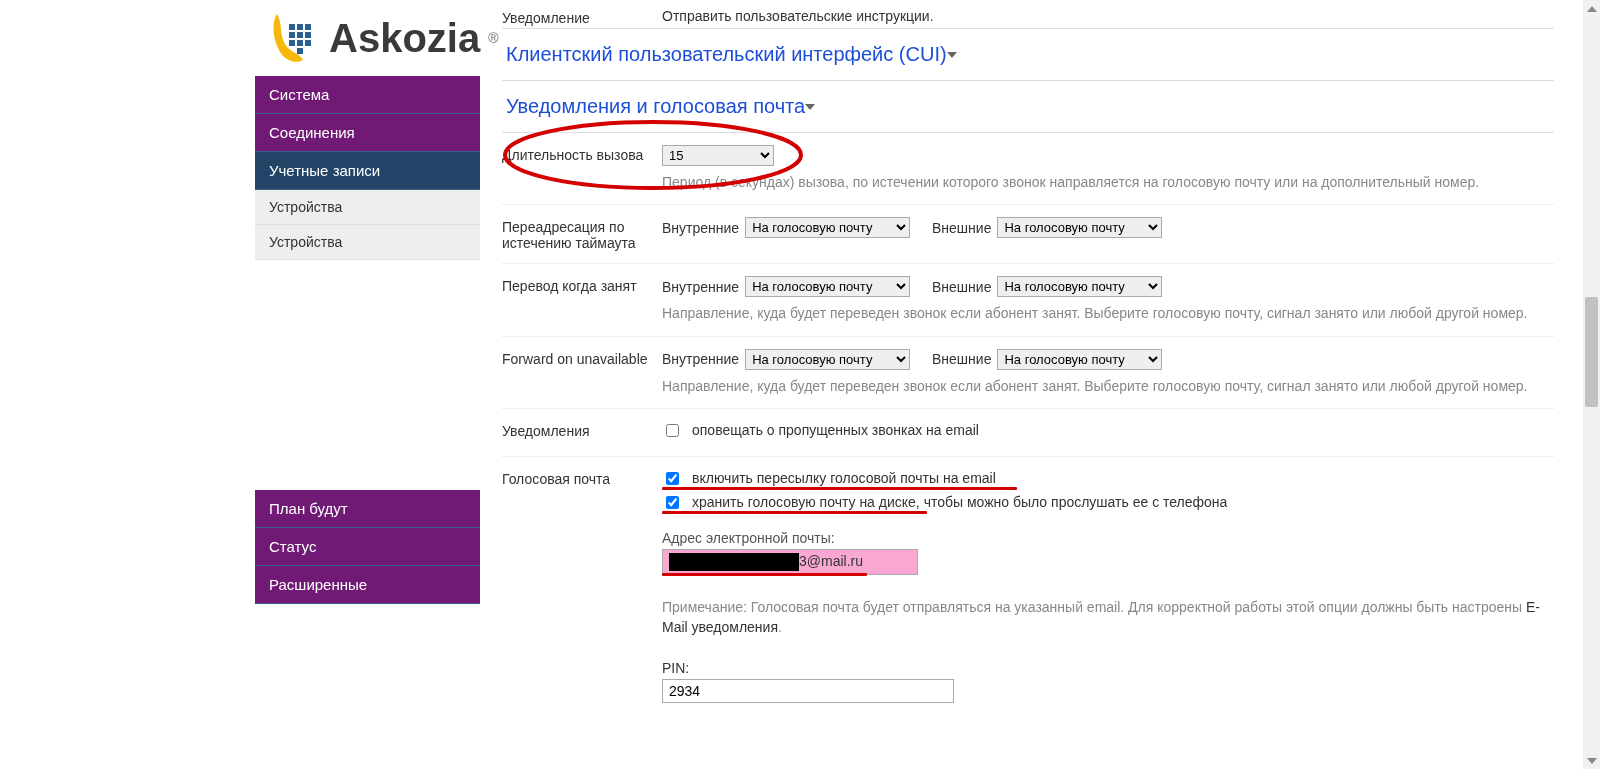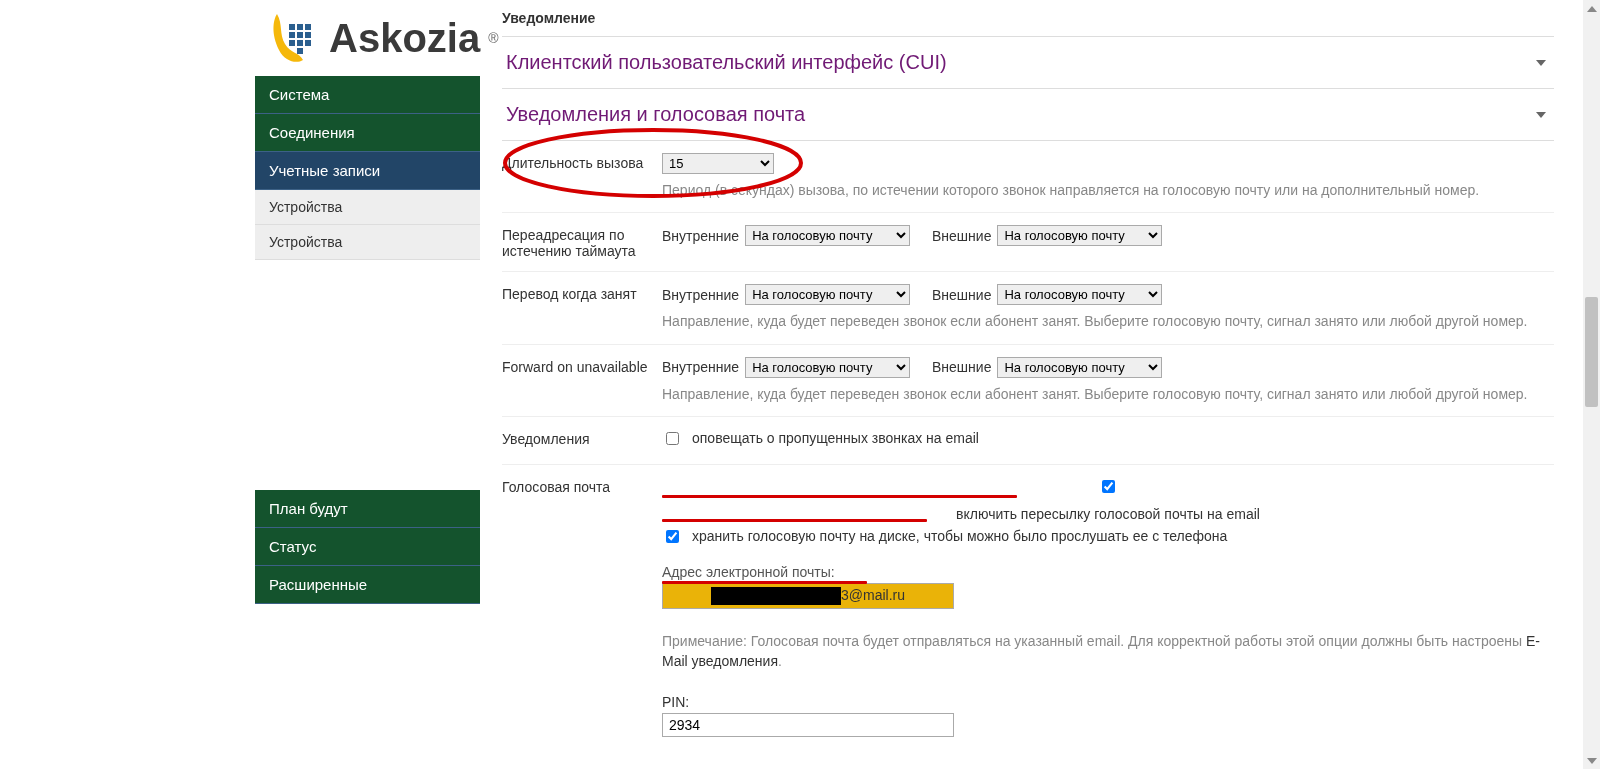--- a/index.html
+++ b/index.html
@@ -34,21 +34,21 @@
   }
   .logo-reg {
     font-size: 14px;
     color: #666;
     vertical-align: super;
   }
   .nav-group {}
   .nav-item {
     padding: 10px 14px;
     color: #fff;
-    background: #14532d;
+    background: #701a75;
     border-bottom: 1px solid #3c6186;
     cursor: pointer;
     font-size: 15px;
   }
   .nav-item.primary { background: #224567; }
   .nav-sub {
     padding: 9px 14px;
     color: #333;
     background: #eee;
     border-bottom: 1px solid #ddd;
@@ -57,38 +57,37 @@
   }
   .nav-spacer { height: 230px; }
   .content {
     flex: 1;
     padding-left: 22px;
     padding-right: 6px;
     position: relative;
   }
   .top-row {
     display: flex;
-    padding: 8px 0 10px 0;
+    padding: 8px 0 2px 0;
     border-bottom: 1px solid #ddd;
-    font-weight: bold;
   }
   .label-col {
     width: 160px;
     flex-shrink: 0;
     padding-top: 2px;
     color: #333;
   }
   .value-col { flex: 1; }
   .section-header {
     display: flex;
-    justify-content: space-between;
+    justify-content: flex-start;
     align-items: center;
     padding: 14px 8px 14px 4px;
     border-bottom: 1px solid #ddd;
-    color: #701a75;
+    color: #1d4ed8;
     font-size: 20px;
     cursor: pointer;
     position: relative;
   }
   .section-header:first-of-type { margin-top: 10px; }
   .chevron-down-icon {
     width: 0; height: 0;
     border-left: 5px solid transparent;
     border-right: 5px solid transparent;
     border-top: 6px solid #666;
@@ -238,20 +237,21 @@
       <div class="nav-spacer"></div>
       <div class="nav-item">План будут</div>
       <div class="nav-item">Статус</div>
       <div class="nav-item">Расширенные</div>
     </div>
   </div>
 
   <div class="content">
     <div class="top-row">
       <div class="label-col">Уведомление</div>
+      <div class="value-col">Отправить пользовательские инструкции.</div>
     </div>
 
     <div class="section-header">
       <span>Клиентский пользовательский интерфейс (CUI)</span>
       <span class="chevron-down-icon"></span>
     </div>
 
     <div class="section-header">
       <span>Уведомления и голосовая почта</span>
       <span class="chevron-down-icon"></span>
@@ -322,35 +322,35 @@
         <div class="checkbox-row">
           <input type="checkbox" style="">
           <span>оповещать о пропущенных звонках на email</span>
         </div>
       </div>
     </div>
 
     <div class="form-row" style="position:relative;">
       <div class="form-label">Голосовая почта</div>
       <div class="form-field" style="position:relative;">
-        <div class="checkbox-row" style="position:relative;flex-direction:column;">
+        <div class="checkbox-row" style="position:relative;">
           <input type="checkbox" checked="" style="">
           <span>включить пересылку голосовой почты на email</span>
         </div>
         <div class="red-underline" style="left:0;top:18px;width:355px;"></div>
 
         <div class="checkbox-row" style="margin-top:5px;position:relative;">
           <input type="checkbox" checked="" style="">
           <span>хранить голосовую почту на диске, чтобы можно было прослушать ее с телефона</span>
         </div>
         <div class="red-underline" style="left:0;top:42px;width:265px;"></div>
 
         <div style="height:14px;"></div>
         <div class="small-label">Адрес электронной почты:</div>
-        <div style="border:1px solid #aaa;width:292px;padding:3px 6px;background:#eab308;text-align:center;">
+        <div style="border:1px solid #aaa;width:256px;padding:3px 6px;background:#f9a8d4;">
           <span class="email-redact"></span><span>3@mail.ru</span>
         </div>
         <div class="red-underline" style="left:0;top:104px;width:205px;"></div>
 
         <div class="form-hint" style="margin-top:22px;">
           <span>Примечание: Голосовая почта будет отправляться на указанный email. Для корректной работы этой опции должны быть настроены </span><span class="hint-link">E-Mail уведомления</span><span>.</span>
         </div>
 
         <div style="height:22px;"></div>
         <div class="small-label" style="color:#333;">PIN:</div>

